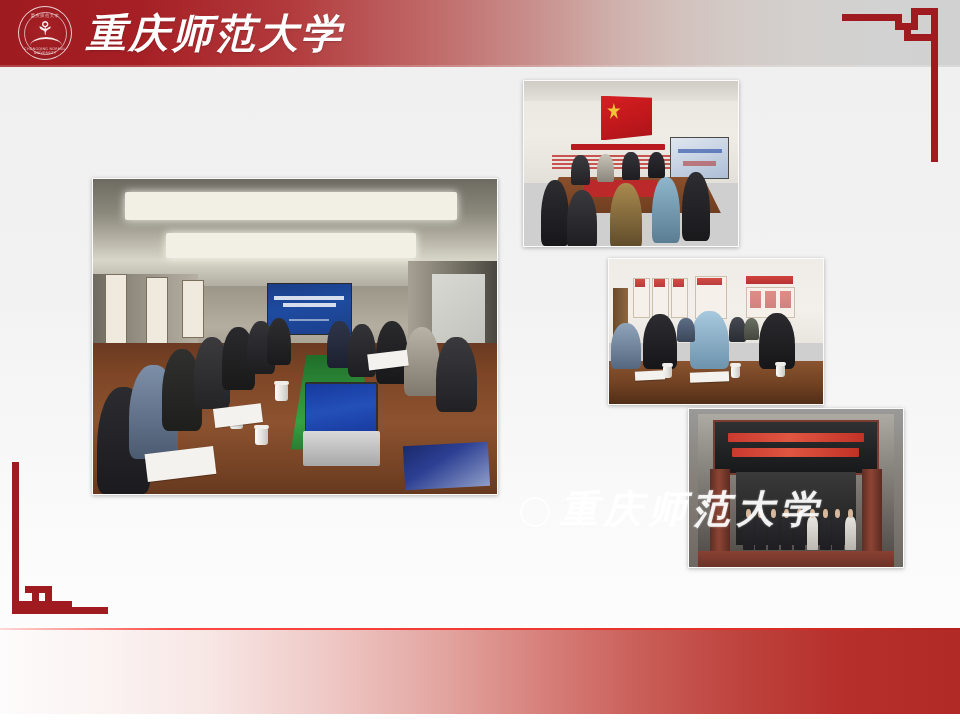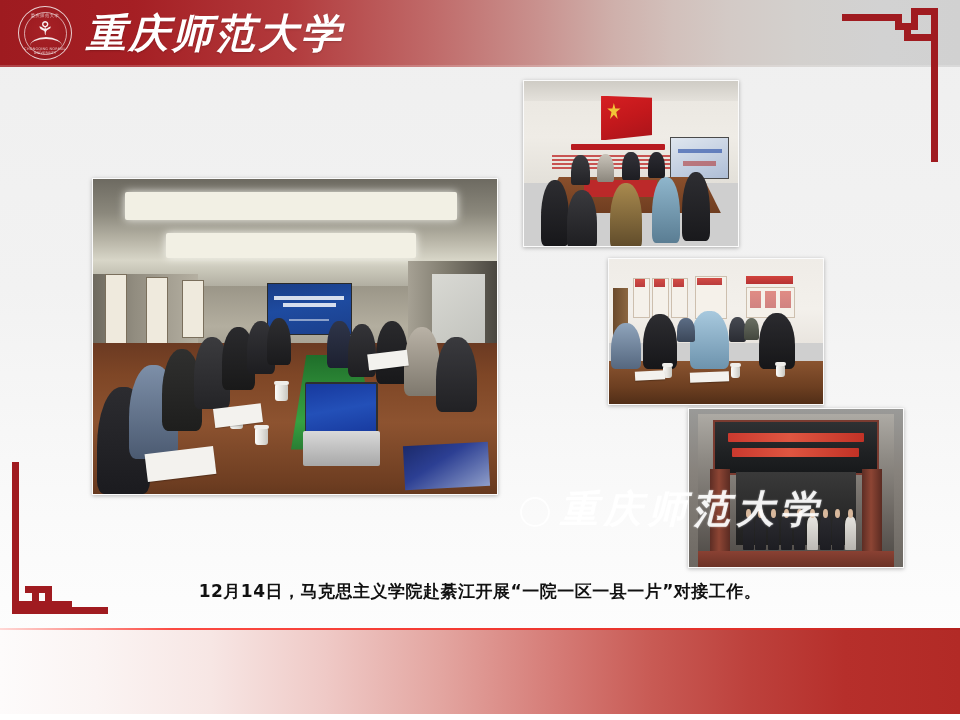--- a/index.html
+++ b/index.html
@@ -574,19 +574,18 @@
   <div class="bracket-bl">
     <i class="v1"></i>
       <i class="h1"></i>
     <i class="v2"></i>
       <i class="h2"></i>
     <i class="v3"></i>
       <i class="h3"></i>
       <i class="h4"></i>
   </div>
 
-  <div class="caption">12月14日，马克思主义学院赴綦江开展“一院一区一县一片”对接工作。</div>
 
   <div class="footer-top-line"></div>
   <div class="footer-band"></div>
   <div class="footer-base"></div>
 
 </div>
 
 </body></html>

